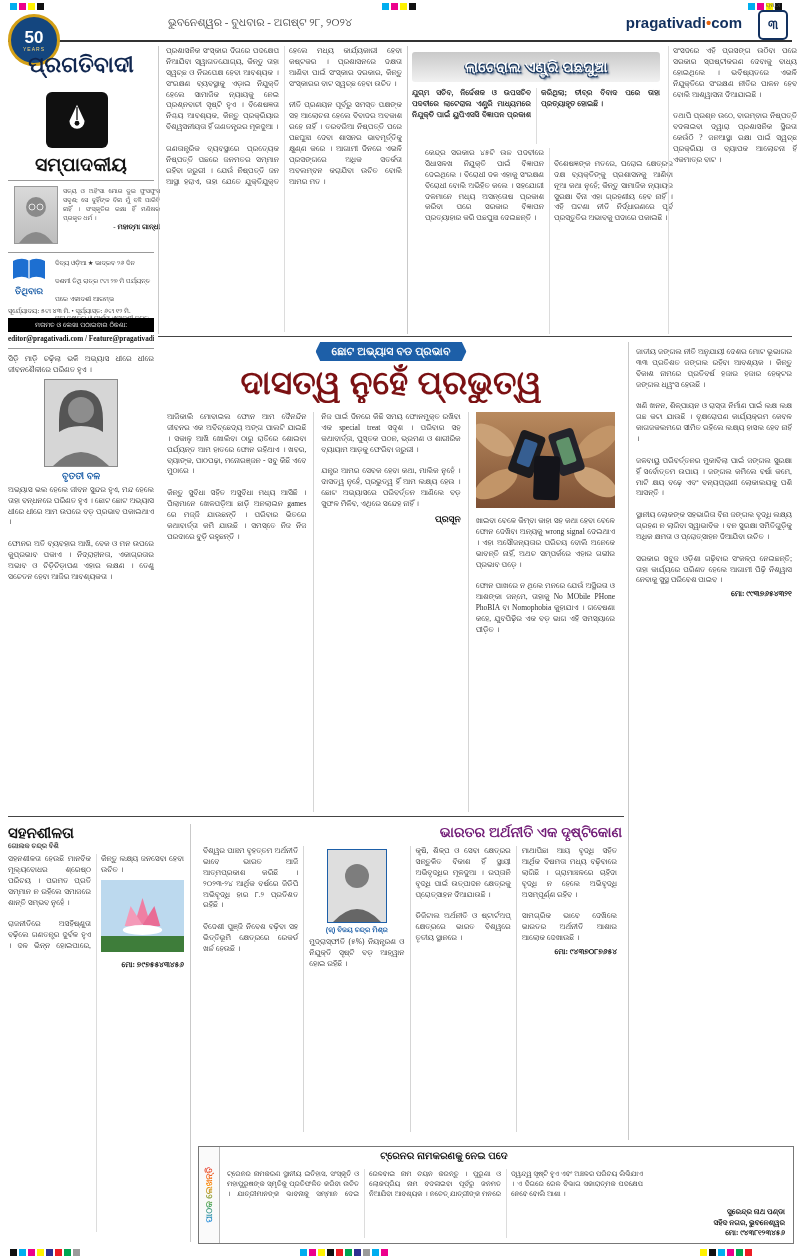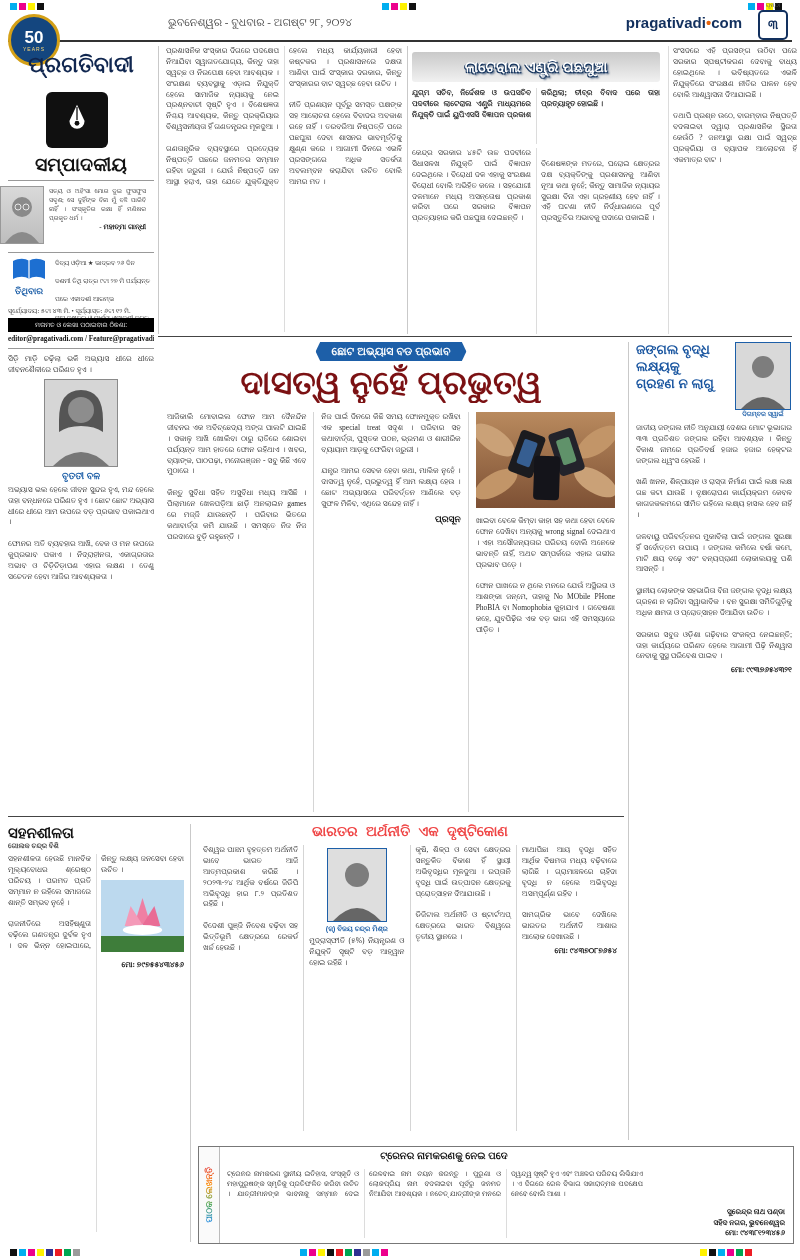--- a/index.html
+++ b/index.html
@@ -59,21 +59,21 @@
   .mcols{display:flex;}
   .mcol{flex:1;padding:0 7px;}
   .mcol+.mcol{border-left:1px solid #d5d5d5;}
   .signoff{font-weight:bold;font-size:9px;text-align:right;color:#111;margin-top:4px;}
   .phone-line{font-weight:bold;font-size:7.5px;text-align:right;color:#111;margin-top:3px;}
   
   .forest-head{font-family:"Liberation Sans",sans-serif;font-weight:bold;font-size:13.5px;color:#1a56a0;
                line-height:1.25;white-space:pre-line;}
   .tol-head{font-family:"Liberation Sans",sans-serif;font-weight:bold;font-size:15px;color:#111;}
   .byline{font-size:7px;font-weight:bold;color:#444;}
-  .eco-head{font-family:Liberation Mono, monospace;font-weight:bold;font-size:14px;color:#ef4444;text-align:center;}
+  .eco-head{font-family:Liberation Sans, sans-serif;font-weight:bold;font-size:14px;color:#701a75;text-align:right;}
   .ecols{display:flex;}
   .ecol{flex:1;padding:0 5px;}
   .ecol+.ecol{border-left:1px solid #d5d5d5;}
   
   .letters{border:1px solid #777;}
   .ribbon{position:absolute;left:0;top:0;bottom:0;width:20px;border-right:1px solid #bbb;
           display:flex;align-items:center;justify-content:center;background:#fafafa;}
   .ribbon span{writing-mode:vertical-rl;transform:rotate(180deg);font-family:"Liberation Sans",sans-serif;
           font-weight:bold;font-size:9px;
           background:linear-gradient(180deg,#1e88e5,#43a047,#fb8c00,#e53935);
@@ -150,21 +150,21 @@
   <div class="abs penbox" style="left:46px;top:92px">
     <svg width="26" height="32" viewBox="0 0 24 28">
         <path d="M12 0 L19 15 A7 7 0 1 1 5 15 Z" fill="#fff"></path>
         <circle cx="12" cy="17" r="2.2" fill="#101010"></circle>
         <path d="M12 2 V14" stroke="#101010" stroke-width="1.2"></path>
       </svg>
   </div>
   <div class="abs section-title nowrap" style="left:8px;top:154px;width:146px">ସମ୍ପାଦକୀୟ</div>
   <div class="hrule" style="left:8px;top:180px;width:146px;background:#999"></div>
 
-  <div class="abs" style="left:0;top:186px;width:146px;display:flex;gap:5px">
+  <div class="abs" style="left:14px;top:186px;width:146px;display:flex;gap:5px">
     <div class="gandhi">
       <svg width="42" height="56" viewBox="0 0 42 56">
           <circle cx="21" cy="20" r="10" fill="#8a8a8a"></circle>
           <path d="M4 56 Q21 34 38 56 Z" fill="#8a8a8a"></path>
           <circle cx="17" cy="20" r="3" fill="none" stroke="#e8e8e8" stroke-width="1"></circle>
           <circle cx="25" cy="20" r="3" fill="none" stroke="#e8e8e8" stroke-width="1"></circle>
         </svg>
     </div>
     <div style="flex:1">
       <div class="quote">ସତ୍ୟ ଓ ଅହିଂସା ମୋର ଦୁଇ ଫୁସଫୁସ ସଦୃଶ; ସେ ଦୁହିଁଙ୍କ ବିନା ମୁଁ ବଞ୍ଚି ପାରିବି ନାହିଁ । ସଂସ୍କୃତିର ରକ୍ଷା ହିଁ ମଣିଷର ପ୍ରକୃତ ଧର୍ମ ।</div>
@@ -200,21 +200,21 @@
 
 ଗଣତାନ୍ତ୍ରିକ ବ୍ୟବସ୍ଥାରେ ପ୍ରତ୍ୟେକ ନିଷ୍ପତ୍ତି ପଛରେ ଜନମତର ସମ୍ମାନ ରହିବା ଜରୁରୀ । ଯେଉଁ ନିଷ୍ପତ୍ତି ଜନ ଆସ୍ଥା ହରାଏ, ତାହା ଯେତେ ଯୁକ୍ତିଯୁକ୍ତ ହେଲେ ମଧ୍ୟ କାର୍ଯ୍ୟକାରୀ ହେବା କଷ୍ଟକର । ପ୍ରଶାସନରେ ଦକ୍ଷତା ଆଣିବା ପାଇଁ ସଂସ୍କାର ଦରକାର, କିନ୍ତୁ ସଂସ୍କାରର ବାଟ ସ୍ୱଚ୍ଛ ହେବା ଉଚିତ ।
 
 ନୀତି ପ୍ରଣୟନ ପୂର୍ବରୁ ସମସ୍ତ ପକ୍ଷଙ୍କ ସହ ଆଲୋଚନା ହେଲେ ବିବାଦର ଅବକାଶ ରହେ ନାହିଁ । ତରବରିଆ ନିଷ୍ପତ୍ତି ପରେ ପଛଘୁଞ୍ଚା ଦେବା ଶାସନର ଭାବମୂର୍ତ୍ତିକୁ କ୍ଷୁଣ୍ଣ କରେ । ଆଗାମୀ ଦିନରେ ଏଭଳି ପ୍ରସଙ୍ଗରେ ଅଧିକ ସତର୍କତା ଅବଲମ୍ବନ କରାଯିବା ଉଚିତ ବୋଲି ଆମର ମତ ।</div>
 
   <div class="vrule" style="left:407px;top:46px;height:288px"></div>
 
   <div class="abs" style="left:412px;top:46px;width:380px;height:288px">
     <div class="lat-head nowrap" style="position:absolute;left:0;top:6px;width:248px;height:30px">ଲାଟେରାଲ ଏଣ୍ଟ୍ରି ପଛଘୁଞ୍ଚା</div>
     <div class="body-text bold-intro cols2" style="position:absolute;left:0;top:42px;width:248px;height:56px;overflow:hidden">ଯୁଗ୍ମ ସଚିବ, ନିର୍ଦ୍ଦେଶକ ଓ ଉପସଚିବ ପଦବୀରେ ଲାଟେରାଲ ଏଣ୍ଟ୍ରି ମାଧ୍ୟମରେ ନିଯୁକ୍ତି ପାଇଁ ୟୁପିଏସସି ବିଜ୍ଞାପନ ପ୍ରକାଶ କରିଥିଲା; ତୀବ୍ର ବିବାଦ ପରେ ତାହା ପ୍ରତ୍ୟାହୃତ ହୋଇଛି ।</div>
-    <div class="body-text cols2" style="position:absolute;left:0;top:102px;width:248px;height:186px;overflow:hidden">କେନ୍ଦ୍ର ସରକାର ୪୫ଟି ଉଚ୍ଚ ପଦବୀରେ ସିଧାସଳଖ ନିଯୁକ୍ତି ପାଇଁ ବିଜ୍ଞାପନ ଦେଇଥିଲେ । ବିରୋଧୀ ଦଳ ଏହାକୁ ସଂରକ୍ଷଣ ବିରୋଧୀ ବୋଲି ଅଭିହିତ କଲେ । ସହଯୋଗୀ ଦଳମାନେ ମଧ୍ୟ ଅସନ୍ତୋଷ ପ୍ରକାଶ କରିବା ପରେ ସରକାର ବିଜ୍ଞାପନ ପ୍ରତ୍ୟାହାର କରି ପଛଘୁଞ୍ଚା ଦେଇଛନ୍ତି ।
+    <div class="body-text cols2" style="position:absolute;left:13px;top:102px;width:248px;height:186px;overflow:hidden">କେନ୍ଦ୍ର ସରକାର ୪୫ଟି ଉଚ୍ଚ ପଦବୀରେ ସିଧାସଳଖ ନିଯୁକ୍ତି ପାଇଁ ବିଜ୍ଞାପନ ଦେଇଥିଲେ । ବିରୋଧୀ ଦଳ ଏହାକୁ ସଂରକ୍ଷଣ ବିରୋଧୀ ବୋଲି ଅଭିହିତ କଲେ । ସହଯୋଗୀ ଦଳମାନେ ମଧ୍ୟ ଅସନ୍ତୋଷ ପ୍ରକାଶ କରିବା ପରେ ସରକାର ବିଜ୍ଞାପନ ପ୍ରତ୍ୟାହାର କରି ପଛଘୁଞ୍ଚା ଦେଇଛନ୍ତି ।
 
 ବିଶେଷଜ୍ଞଙ୍କ ମତରେ, ଘରୋଇ କ୍ଷେତ୍ରର ଦକ୍ଷ ବ୍ୟକ୍ତିଙ୍କୁ ପ୍ରଶାସନକୁ ଆଣିବା ନୂଆ କଥା ନୁହେଁ; କିନ୍ତୁ ସାମାଜିକ ନ୍ୟାୟର ସୁରକ୍ଷା ବିନା ଏହା ଗ୍ରହଣୀୟ ହେବ ନାହିଁ । ଏହି ଘଟଣା ନୀତି ନିର୍ଦ୍ଧାରଣରେ ପୂର୍ବ ପ୍ରସ୍ତୁତିର ଅଭାବକୁ ପଦାରେ ପକାଇଛି ।</div>
     <div class="body-text" style="position:absolute;left:256px;top:0;width:124px;height:288px;border-left:1px solid #dcdcdc;padding-left:4px;overflow:hidden">ସଂସଦରେ ଏହି ପ୍ରସଙ୍ଗ ଉଠିବା ପରେ ସରକାର ସ୍ପଷ୍ଟୀକରଣ ଦେବାକୁ ବାଧ୍ୟ ହୋଇଥିଲେ । ଭବିଷ୍ୟତରେ ଏଭଳି ନିଯୁକ୍ତିରେ ସଂରକ୍ଷଣ ନୀତିର ପାଳନ ହେବ ବୋଲି ଆଶ୍ୱାସନା ଦିଆଯାଇଛି ।
 
 ତଥାପି ପ୍ରଶ୍ନ ଉଠେ, ବାରମ୍ବାର ନିଷ୍ପତ୍ତି ବଦଳାଇବା ଦ୍ୱାରା ପ୍ରଶାସନିକ ସ୍ଥିରତା କେଉଁଠି ? ଜନଆସ୍ଥା ରକ୍ଷା ପାଇଁ ସ୍ୱଚ୍ଛ ପ୍ରକ୍ରିୟା ଓ ବ୍ୟାପକ ଆଲୋଚନା ହିଁ ଏକମାତ୍ର ବାଟ ।</div>
   </div>
 
   <div class="hrule" style="left:158px;right:8px;top:336px;background:#444"></div>
 
   <div class="abs" style="left:391px;top:342px;transform:translateX(-50%)"><span class="kicker nowrap">ଛୋଟ ଅଭ୍ୟାସ ବଡ ପ୍ରଭାବ</span></div>
@@ -269,34 +269,20 @@
       </div>
       <div class="body-text">ଖାଇବା ବେଳେ କିମ୍ବା କାହା ସହ କଥା ହେବା ବେଳେ ଫୋନ ଦେଖିବା ଅନ୍ୟକୁ wrong signal ଦେଇଥାଏ । ଏହା ଅସୌଜନ୍ୟତାର ପରିଚୟ ବୋଲି ଅନେକେ ଭାବନ୍ତି ନାହିଁ, ଅଥଚ ସମ୍ପର୍କରେ ଏହାର ଗଭୀର ପ୍ରଭାବ ପଡ଼େ ।
 
 ଫୋନ ପାଖରେ ନ ଥିଲେ ମନରେ ଯେଉଁ ଅସ୍ଥିରତା ଓ ଆଶଙ୍କା ଜନ୍ମେ, ତାହାକୁ No MObile PHone PhoBIA ବା Nomophobia କୁହାଯାଏ । ଗବେଷଣା କହେ, ଯୁବପିଢ଼ିର ଏକ ବଡ଼ ଭାଗ ଏହି ସମସ୍ୟାରେ ପୀଡ଼ିତ ।</div>
     </div>
   </div>
 
   <div class="vrule" style="left:628px;top:342px;height:798px"></div>
 
   <div class="abs" style="left:636px;top:342px;width:156px;height:798px;overflow:hidden">
-    <div style="display:flex;gap:5px">
-      <div class="forest-head" style="flex:1">ଜଙ୍ଗଲ ବୃଦ୍ଧି ଲକ୍ଷ୍ୟକୁ
-ଗ୍ରହଣ ନ ଲାଗୁ</div>
-      <div style="width:58px;flex:none">
-        <div class="photo-frame blue" style="width:54px;height:66px;margin:0 auto">
-          <svg width="54" height="66" viewBox="0 0 54 66">
-              <rect width="54" height="66" fill="#d9d9d9"></rect>
-              <circle cx="27" cy="24" r="11" fill="#7d7d7d"></circle>
-              <path d="M5 66 Q27 42 49 66 Z" fill="#666"></path>
-            </svg>
-        </div>
-        <div class="author-name" style="font-size:6.5px">ଦିଗମ୍ବର ସ୍ୱାଇଁ</div>
-      </div>
-    </div>
     <div class="body-text" style="margin-top:5px">ଜାତୀୟ ଜଙ୍ଗଲ ନୀତି ଅନୁଯାୟୀ ଦେଶର ମୋଟ ଭୂଭାଗର ୩୩ ପ୍ରତିଶତ ଜଙ୍ଗଲ ରହିବା ଆବଶ୍ୟକ । କିନ୍ତୁ ବିକାଶ ନାମରେ ପ୍ରତିବର୍ଷ ହଜାର ହଜାର ହେକ୍ଟର ଜଙ୍ଗଲ ଧ୍ୱଂସ ହେଉଛି ।
 
 ଖଣି ଖନନ, ଶିଳ୍ପାୟନ ଓ ରାସ୍ତା ନିର୍ମାଣ ପାଇଁ ଲକ୍ଷ ଲକ୍ଷ ଗଛ କଟା ଯାଉଛି । ବୃକ୍ଷରୋପଣ କାର୍ଯ୍ୟକ୍ରମ କେବଳ କାଗଜକଲମରେ ସୀମିତ ରହିଲେ ଲକ୍ଷ୍ୟ ହାସଲ ହେବ ନାହିଁ ।
 
 ଜଳବାୟୁ ପରିବର୍ତ୍ତନର ମୁକାବିଲା ପାଇଁ ଜଙ୍ଗଲ ସୁରକ୍ଷା ହିଁ ସର୍ବୋତ୍ତମ ଉପାୟ । ଜଙ୍ଗଲ କମିଲେ ବର୍ଷା କମେ, ମାଟି କ୍ଷୟ ବଢ଼େ ଏବଂ ବନ୍ୟପ୍ରାଣୀ ଲୋକାଲୟକୁ ପଶି ଆସନ୍ତି ।
 
 ସ୍ଥାନୀୟ ଲୋକଙ୍କ ସହଭାଗିତା ବିନା ଜଙ୍ଗଲ ବୃଦ୍ଧି ଲକ୍ଷ୍ୟ ଗ୍ରହଣ ନ ଲାଗିବା ସ୍ୱାଭାବିକ । ବନ ସୁରକ୍ଷା ସମିତିଗୁଡ଼ିକୁ ଅଧିକ କ୍ଷମତା ଓ ପ୍ରୋତ୍ସାହନ ଦିଆଯିବା ଉଚିତ ।
 
 ସରକାର ସବୁଜ ଓଡ଼ିଶା ଗଢ଼ିବାର ସଂକଳ୍ପ ନେଇଛନ୍ତି; ତାହା କାର୍ଯ୍ୟରେ ପରିଣତ ହେଲେ ଆଗାମୀ ପିଢ଼ି ନିଶ୍ୱାସ ନେବାକୁ ସୁସ୍ଥ ପରିବେଶ ପାଇବ ।</div>
     <div class="phone-line">ମୋ: ୯୯୩୭୬୫୪୩୨୧</div>

